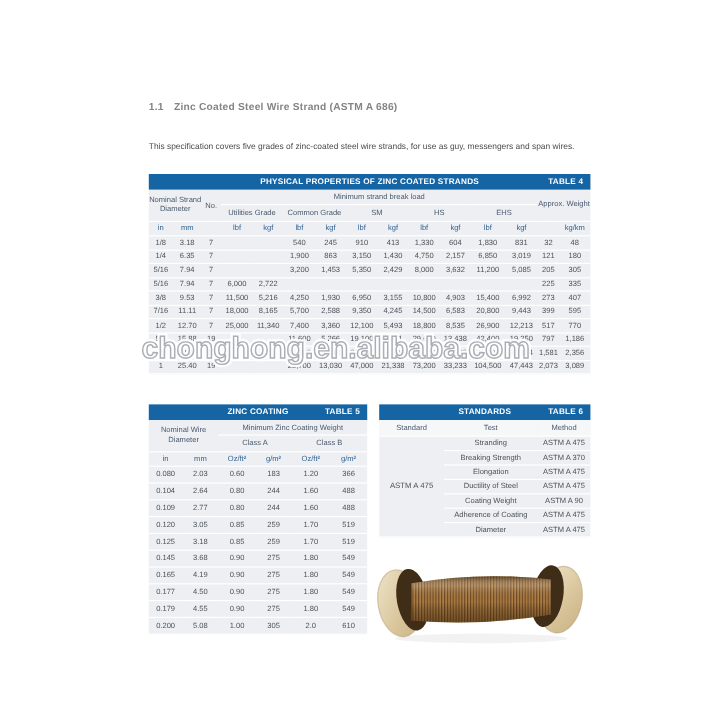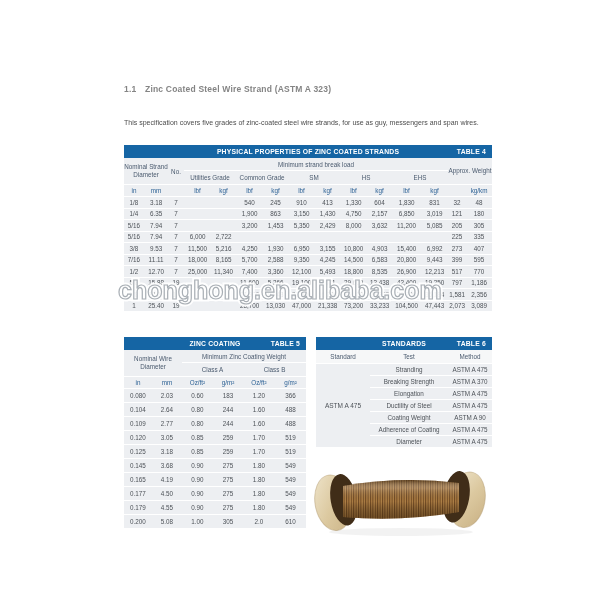--- a/index.html
+++ b/index.html
@@ -43,21 +43,21 @@
   
   .photo{position:absolute;left:310px;top:452px;width:182px;height:95px;background:#ffffff;}
 </style>
 </head>
 <body>
 
 <div class="page">
 
   <div class="heading">
     <span class="num">1.1</span>
-    <span>Zinc Coated Steel Wire Strand (ASTM A 323)</span>
+    <span>Zinc Coated Steel Wire Strand (ASTM A 686)</span>
   </div>
 
   <div class="intro">This specification covers five grades of zinc-coated steel wire strands,  for use as guy, messengers and span wires.</div>
 
   <div class="tblwrap" id="t4">
     <div class="bar">
       <span>PHYSICAL PROPERTIES OF ZINC COATED STRANDS</span>
       <span class="tag">TABLE 4</span>
     </div>
     <table>

